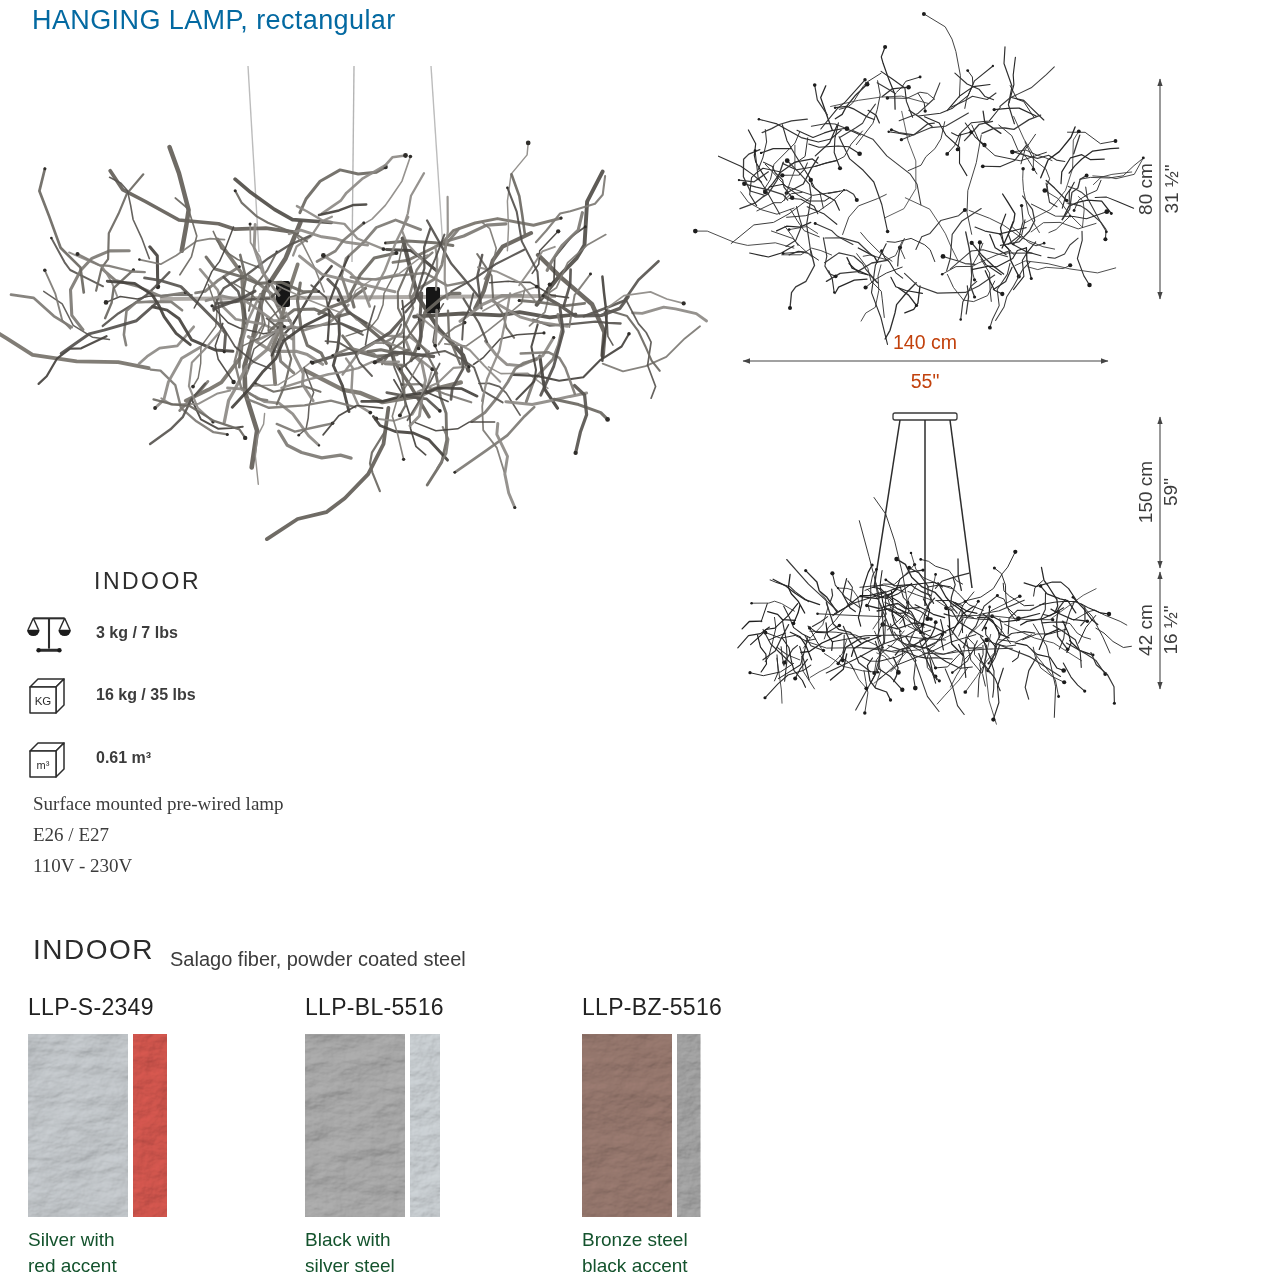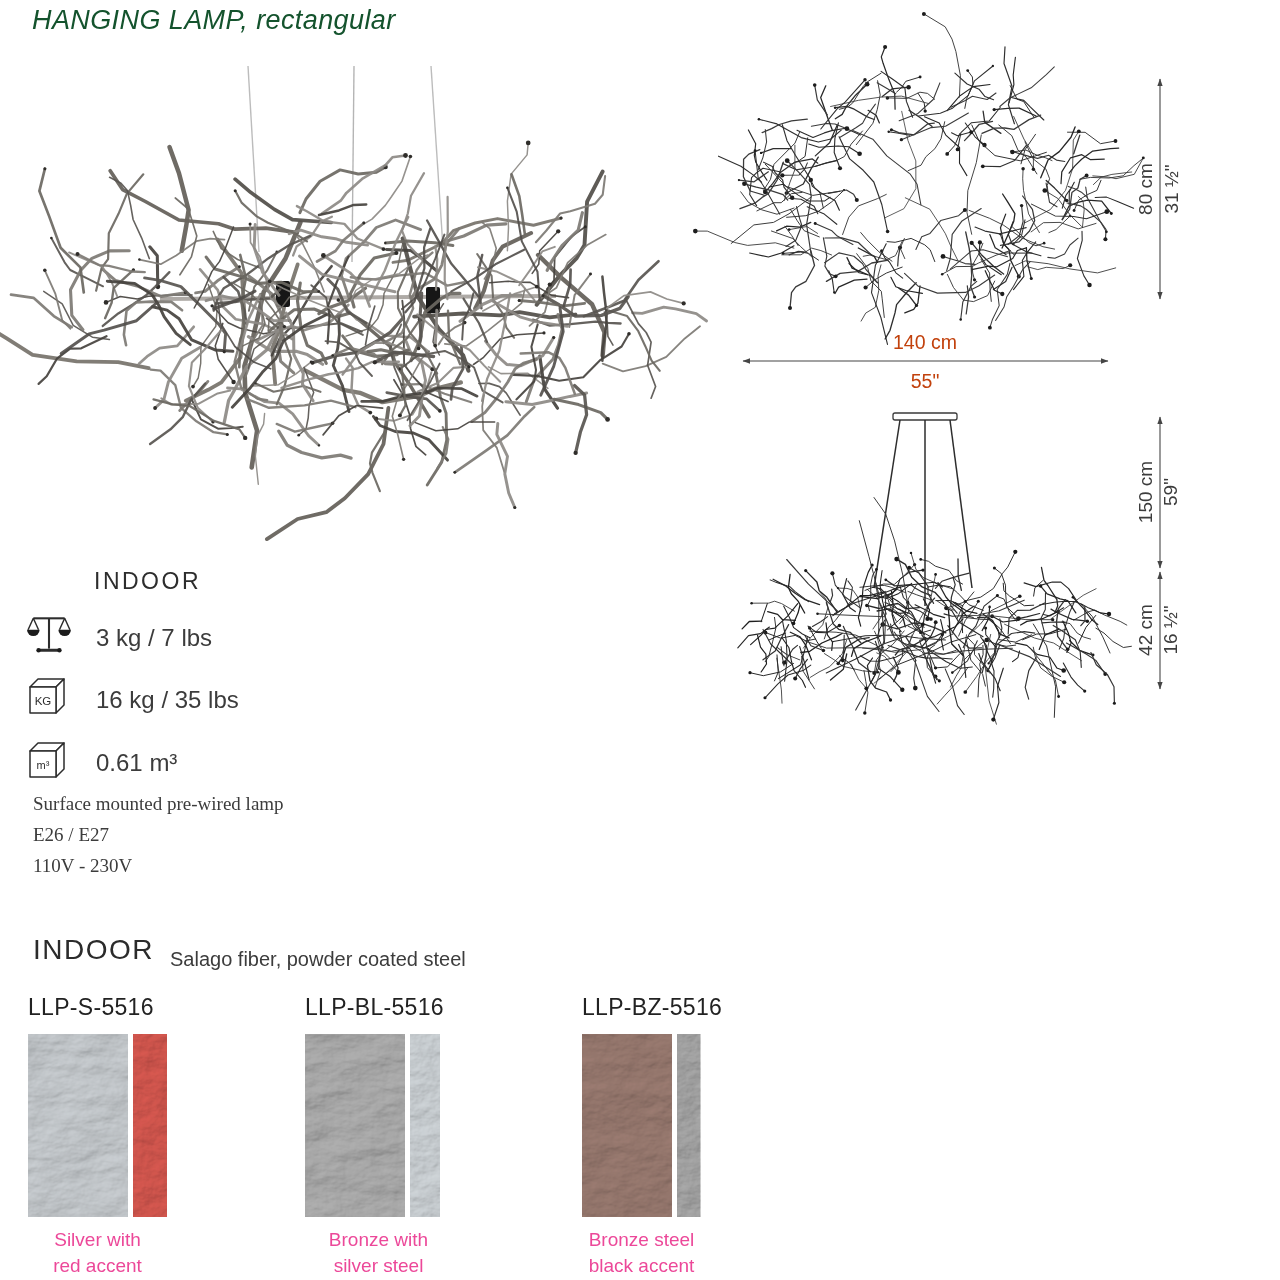--- a/index.html
+++ b/index.html
@@ -1,32 +1,32 @@
 <!DOCTYPE html>
 <html><head>
 <meta charset="utf-8">
 <style>
   html,body{margin:0;padding:0;background:#fff;}
   body{font-family:"Liberation Sans",sans-serif;color:#3d3d3d;}
   #page{position:relative;width:1280px;height:1280px;background:#ffffff;overflow:hidden;}
   .abs{position:absolute;}
-  #title{left:32px;top:5px;font-size:27px;color:#14532d;letter-spacing:.4px;font-style:italic;}
+  #title{left:32px;top:5px;font-size:27px;color:#0369a1;letter-spacing:.4px;}
   .vlab{position:absolute;transform:translate(-50%,-50%) rotate(-90deg);font-size:19px;white-space:nowrap;color:#3c3c3c;}
   .hlab{position:absolute;transform:translate(-50%,-50%);font-size:19.5px;white-space:nowrap;color:#c2410c;}
   #spec-heading{left:94px;top:568px;font-size:23px;letter-spacing:2.5px;color:#2d2d2d;}
-  .spec-text{position:absolute;left:96px;font-size:24px;color:#3c3c3c;white-space:nowrap;}
+  .spec-text{position:absolute;left:96px;font-size:16px;color:#3c3c3c;white-space:nowrap;font-weight:bold;}
   #notes{left:33px;top:788px;font-size:19px;line-height:31px;color:#3c3c3c;font-family:Liberation Serif, serif;}
   #mat-heading{left:33px;top:934px;font-size:28px;letter-spacing:1.5px;color:#2b2b2b;}
   #mat-sub{left:170px;top:948px;font-size:20px;color:#3c3c3c;}
   .variant{position:absolute;top:994px;}
   .vcode{font-size:23px;color:#222;letter-spacing:.3px;margin-bottom:13px;white-space:nowrap;}
   .vrow{display:flex;gap:5px;}
   .vrow svg{display:block;height:183px;}
   .sw-main{width:100px;}
-  .vcap{margin-top:10px;text-align:center;font-size:19px;line-height:26px;color:#ec4899;}
+  .vcap{margin-top:10px;font-size:19px;line-height:26px;color:#14532d;}
   svg text{font-family:"Liberation Sans",sans-serif;}
 </style>
 </head>
 <body>
 
 <div id="page">
 
   <svg width="0" height="0" style="position:absolute" aria-hidden="true">
     <defs>
       <filter id="texA0" x="0" y="0" width="100%" height="100%">
@@ -1050,21 +1050,21 @@
   <div id="notes" class="abs">
     <div>Surface mounted pre-wired lamp</div>
     <div>E26 / E27</div>
     <div>110V - 230V</div>
   </div>
 
   <div id="mat-heading" class="abs">INDOOR</div>
   <div id="mat-sub" class="abs">Salago fiber, powder coated steel</div>
 
   <div class="variant" style="left:28px;width:139px">
-    <div class="vcode">LLP-S-5516</div>
+    <div class="vcode">LLP-S-2349</div>
     <div class="vrow">
       <svg class="sw-main">
           <rect width="100%" height="100%" filter="url(#texA0)" fill="#c9ced2"></rect>
         </svg>
       <svg style="width:34px">
           <rect width="100%" height="100%" filter="url(#texB0)" fill="#d84234"></rect>
         </svg>
     </div>
     <div class="vcap">
       <div>Silver with</div>
@@ -1076,21 +1076,21 @@
     <div class="vcode">LLP-BL-5516</div>
     <div class="vrow">
       <svg class="sw-main">
           <rect width="100%" height="100%" filter="url(#texA1)" fill="#262626"></rect>
         </svg>
       <svg style="width:30px">
           <rect width="100%" height="100%" filter="url(#texB1)" fill="#ccd2d6"></rect>
         </svg>
     </div>
     <div class="vcap">
-      <div>Bronze with</div>
+      <div>Black with</div>
       <div>silver steel</div>
     </div>
   </div>
 
   <div class="variant" style="left:582px;width:119px">
     <div class="vcode">LLP-BZ-5516</div>
     <div class="vrow">
       <svg class="sw-main">
           <rect width="100%" height="100%" filter="url(#texA2)" fill="#8d6150"></rect>
         </svg>

